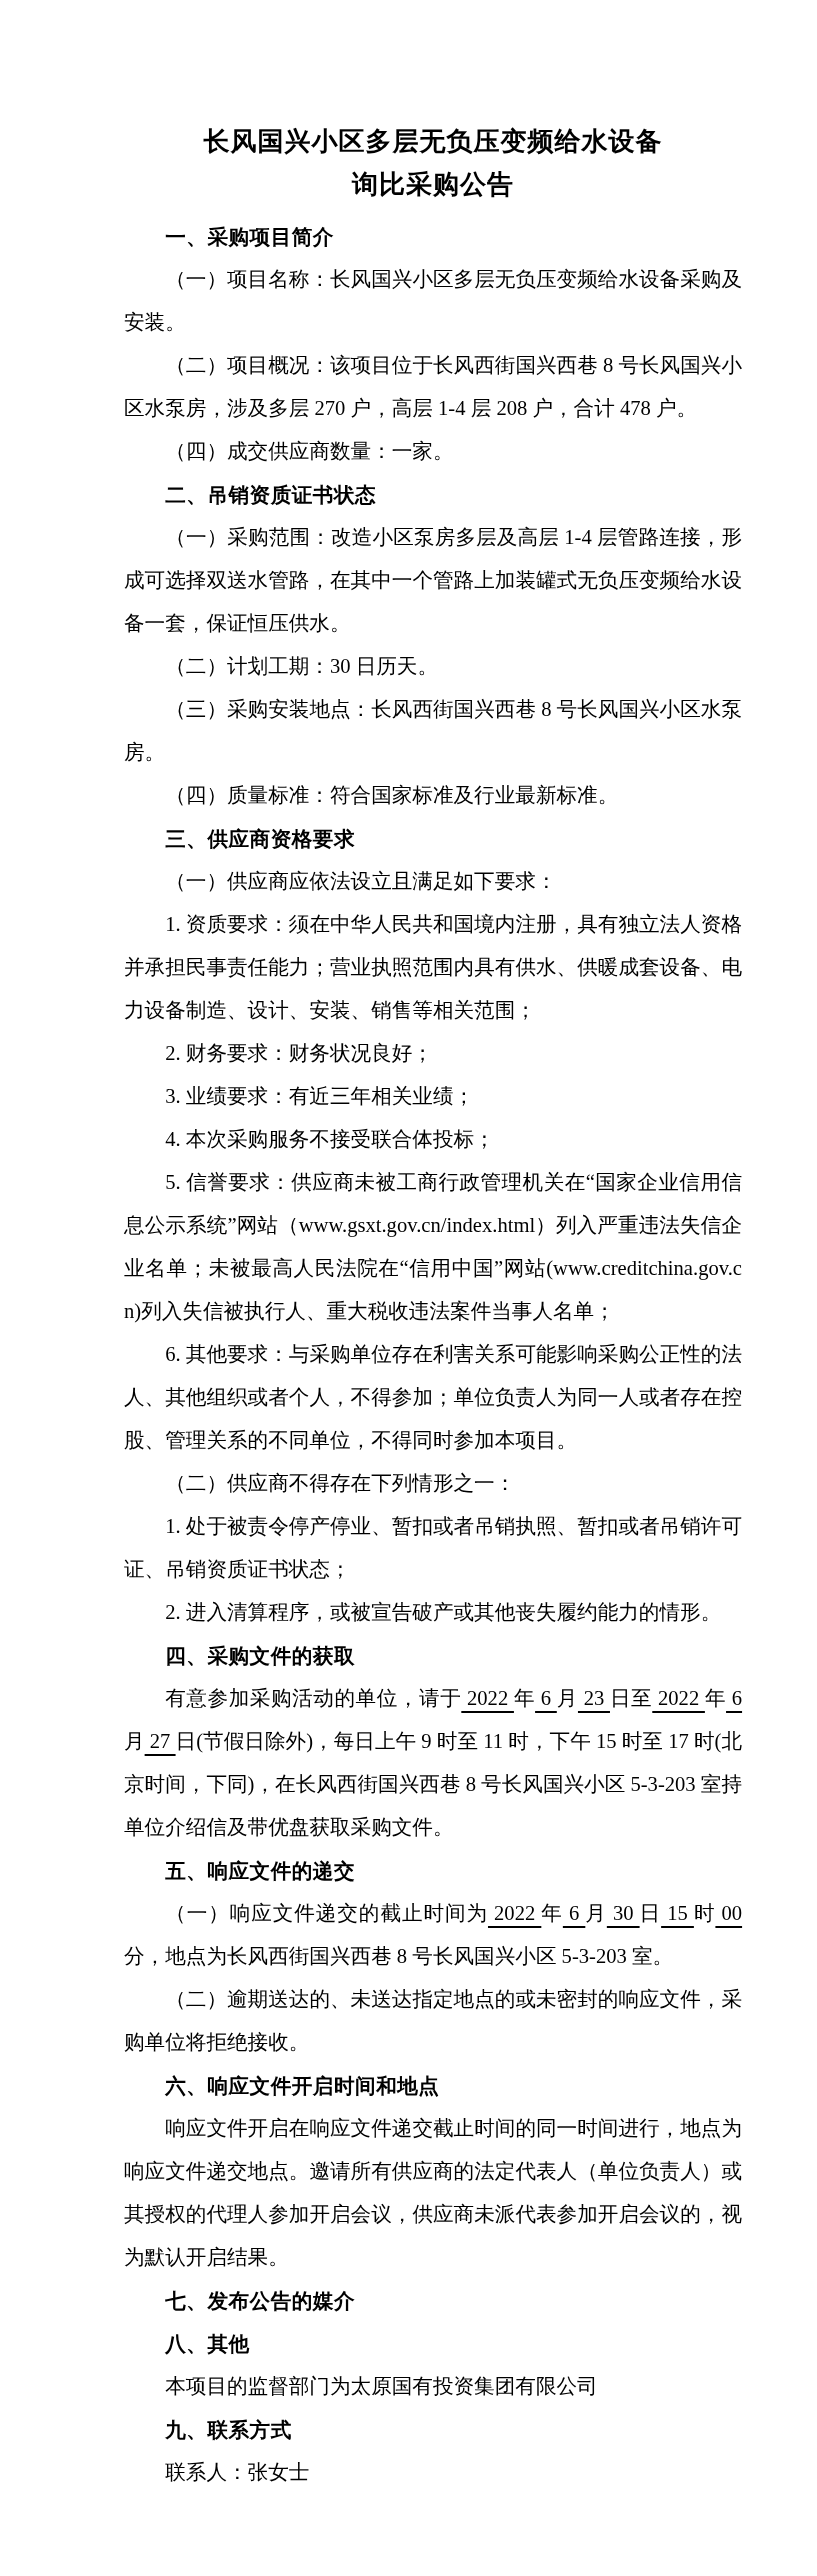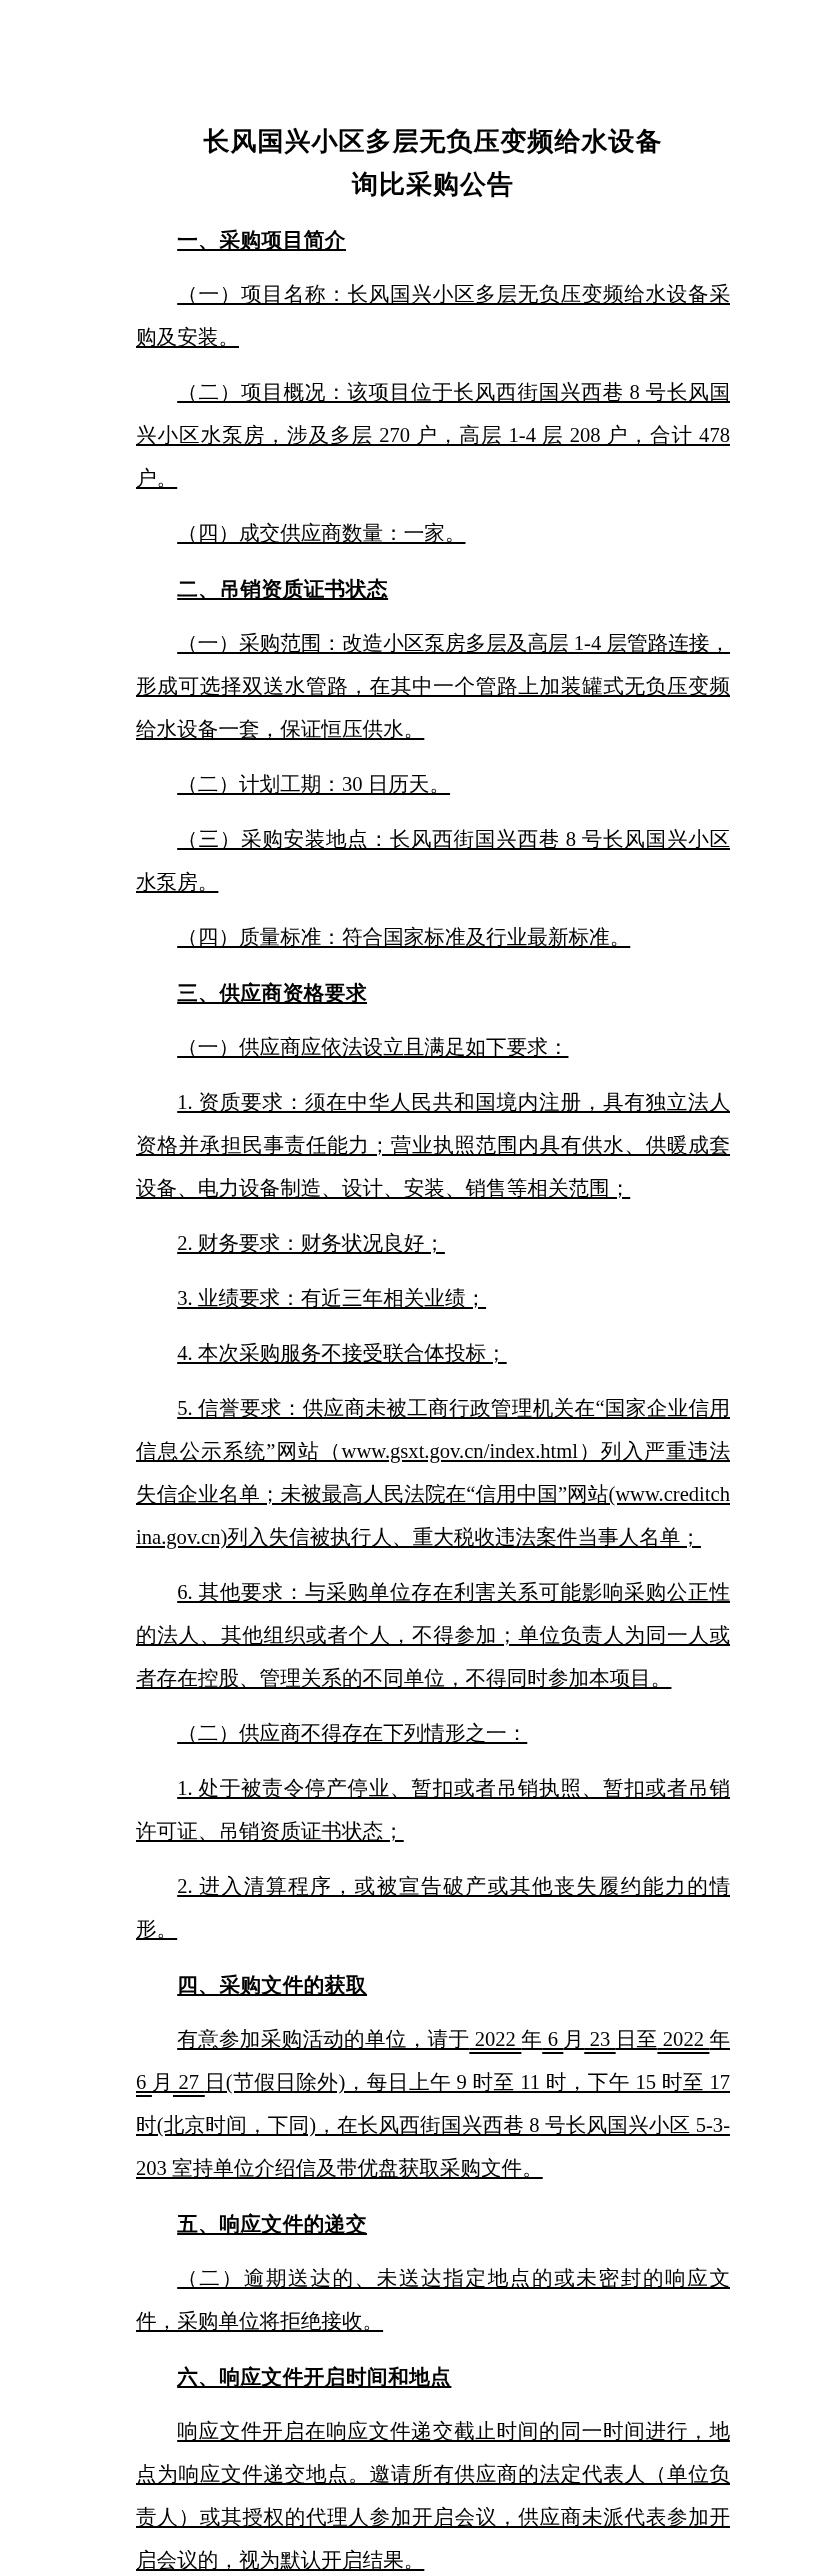--- a/index.html
+++ b/index.html
@@ -25,28 +25,27 @@
   }
   .title-line {
     font-size: 26px;
     font-weight: bold;
     line-height: 43px;
     font-family: "Liberation Serif", "DejaVu Serif", serif;
     letter-spacing: 1px;
     white-space: nowrap;
   }
   .content p.line {
-    margin: 12px;
+    margin: 0;
     font-size: 20.6px;
     line-height: 43px;
     text-align: justify;
     text-justify: inter-ideograph;
     text-indent: 2em;
     word-break: break-all;
-    text-decoration: underline;
   }
   .content p.heading {
     font-weight: bold;
     font-family: "Liberation Sans", "DejaVu Sans", sans-serif;
     letter-spacing: 0.5px;
   }
   .content p.body {
     font-weight: normal;
   }
   .content span.u {
@@ -80,20 +79,21 @@
       <p class="line body"><span>3. 业绩要求：有近三年相关业绩；</span></p>
       <p class="line body"><span>4. 本次采购服务不接受联合体投标；</span></p>
       <p class="line body"><span>5. 信誉要求：供应商未被工商行政管理机关在“国家企业信用信息公示系统”网站（www.gsxt.gov.cn/index.html）列入严重违法失信企业名单；未被最高人民法院在“信用中国”网站(www.creditchina.gov.cn)列入失信被执行人、重大税收违法案件当事人名单；</span></p>
       <p class="line body"><span>6. 其他要求：与采购单位存在利害关系可能影响采购公正性的法人、其他组织或者个人，不得参加；单位负责人为同一人或者存在控股、管理关系的不同单位，不得同时参加本项目。</span></p>
       <p class="line body"><span>（二）供应商不得存在下列情形之一：</span></p>
       <p class="line body"><span>1. 处于被责令停产停业、暂扣或者吊销执照、暂扣或者吊销许可证、吊销资质证书状态；</span></p>
       <p class="line body"><span>2. 进入清算程序，或被宣告破产或其他丧失履约能力的情形。</span></p>
       <p class="line heading"><span>四、采购文件的获取</span></p>
       <p class="line body"><span>有意参加采购活动的单位，请于</span><span class="u"> 2022 </span><span>年</span><span class="u"> 6 </span><span>月</span><span class="u"> 23 </span><span>日至</span><span class="u"> 2022 </span><span>年</span><span class="u"> 6 </span><span>月</span><span class="u"> 27 </span><span>日(节假日除外)，每日上午 9 时至 11 时，下午 15 时至 17 时(北京时间，下同)，在长风西街国兴西巷 8 号长风国兴小区 5-3-203 室持单位介绍信及带优盘获取采购文件。</span></p>
       <p class="line heading"><span>五、响应文件的递交</span></p>
+      <p class="line body"><span>（一）响应文件递交的截止时间为</span><span class="u"> 2022 </span><span>年</span><span class="u"> 6 </span><span>月</span><span class="u"> 30 </span><span>日</span><span class="u"> 15 </span><span>时</span><span class="u"> 00 </span><span>分，地点为长风西街国兴西巷 8 号长风国兴小区 5-3-203 室。</span></p>
       <p class="line body"><span>（二）逾期送达的、未送达指定地点的或未密封的响应文件，采购单位将拒绝接收。</span></p>
       <p class="line heading"><span>六、响应文件开启时间和地点</span></p>
       <p class="line body"><span>响应文件开启在响应文件递交截止时间的同一时间进行，地点为响应文件递交地点。邀请所有供应商的法定代表人（单位负责人）或其授权的代理人参加开启会议，供应商未派代表参加开启会议的，视为默认开启结果。</span></p>
       <p class="line heading"><span>七、发布公告的媒介</span></p>
       <p class="line heading"><span>八、其他</span></p>
       <p class="line body"><span>本项目的监督部门为太原国有投资集团有限公司</span></p>
       <p class="line heading"><span>九、联系方式</span></p>
       <p class="line body"><span>联系人：张女士</span></p>
     </div>
 </div>

